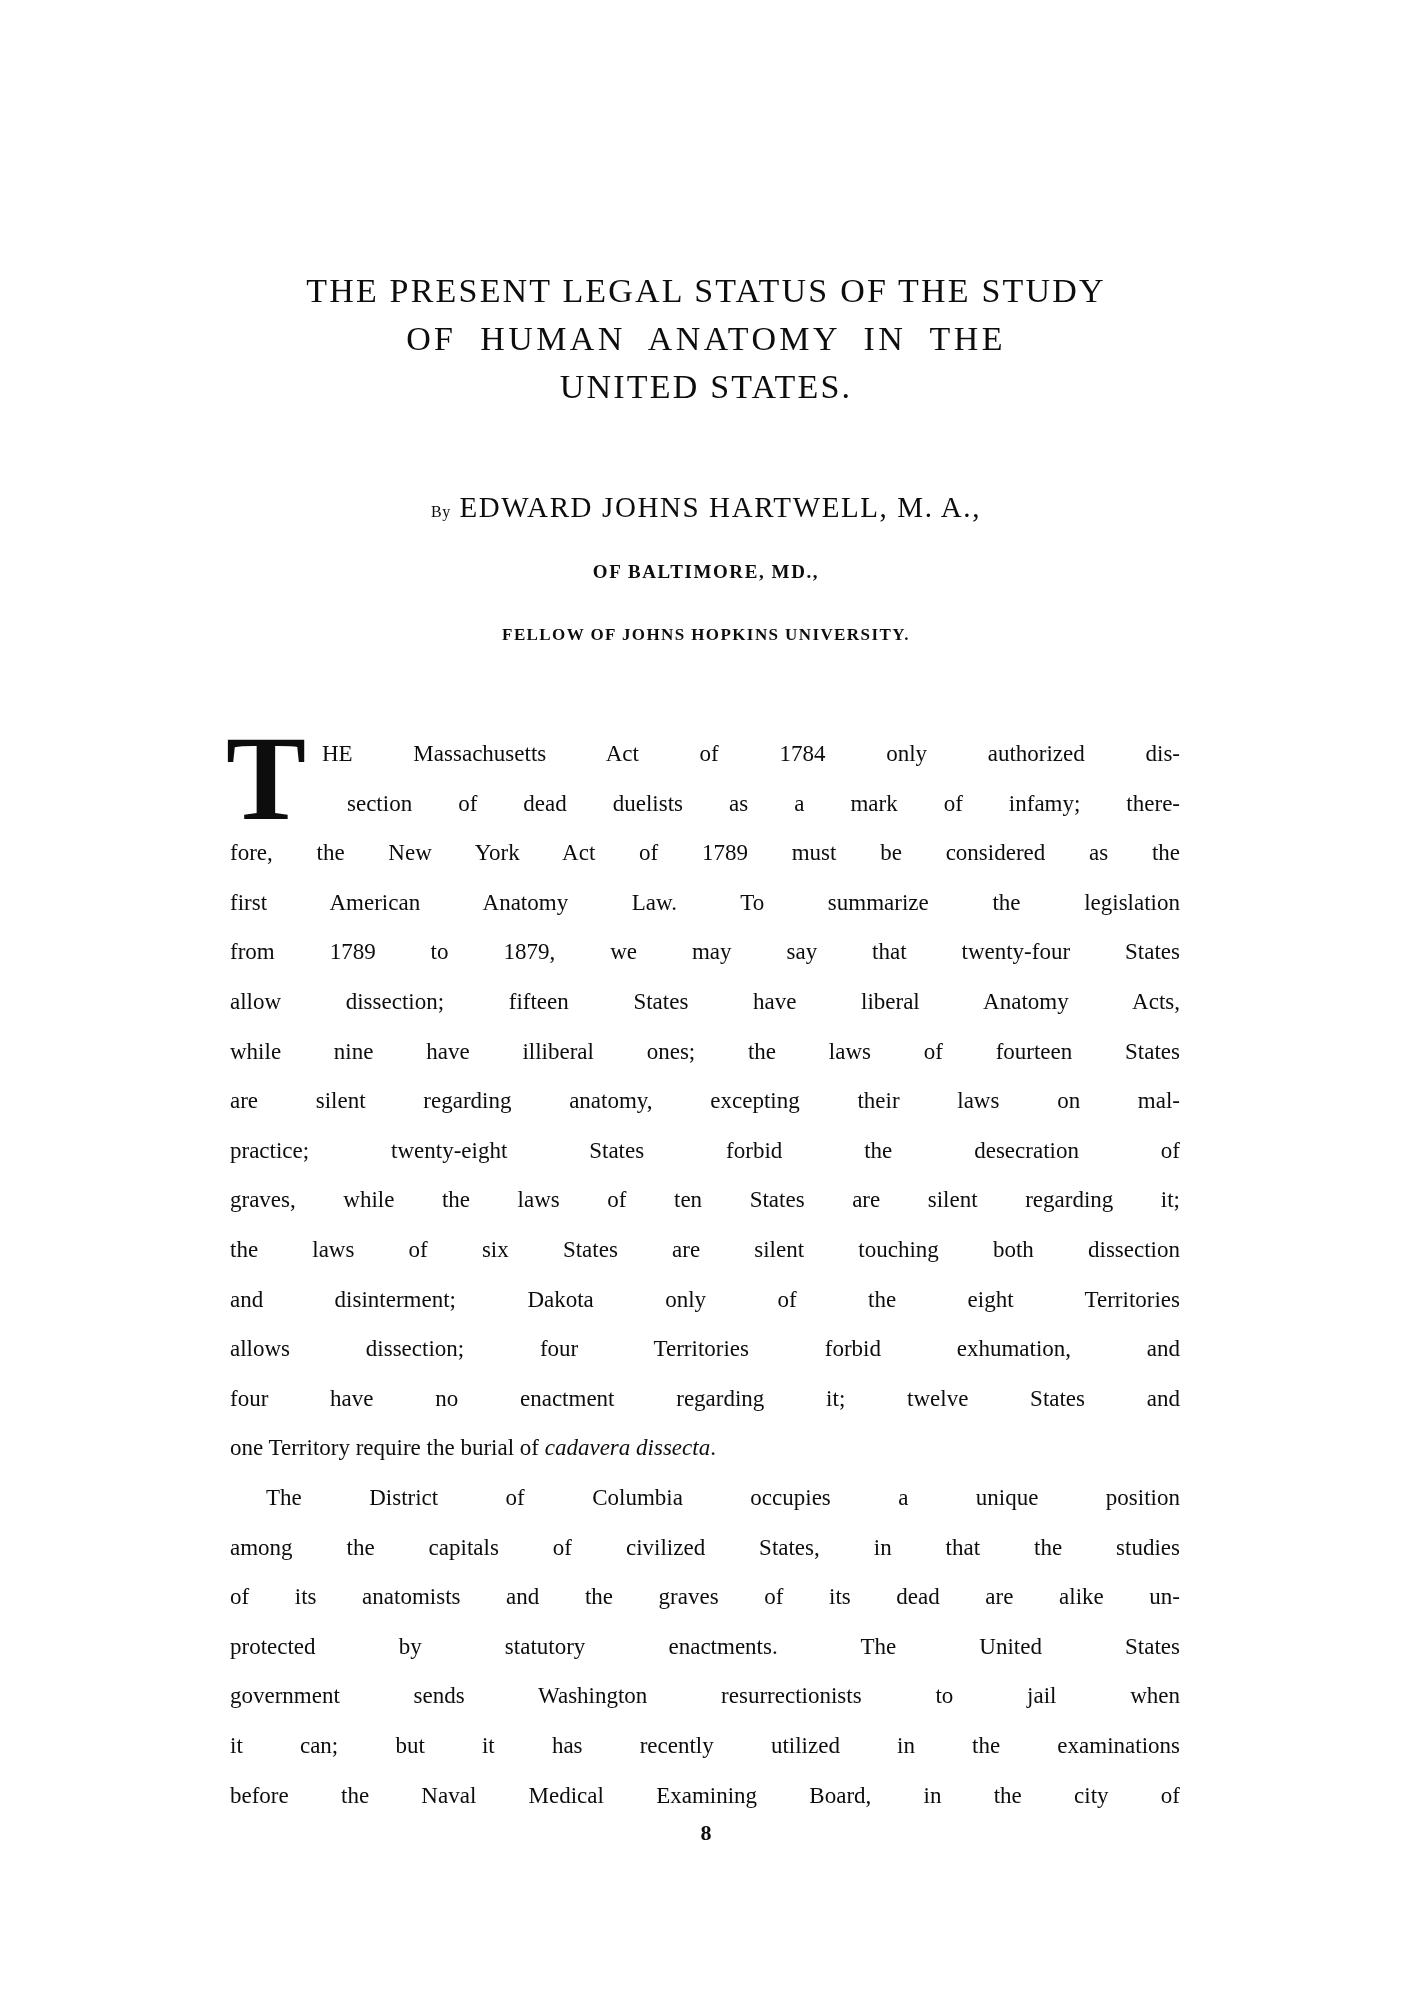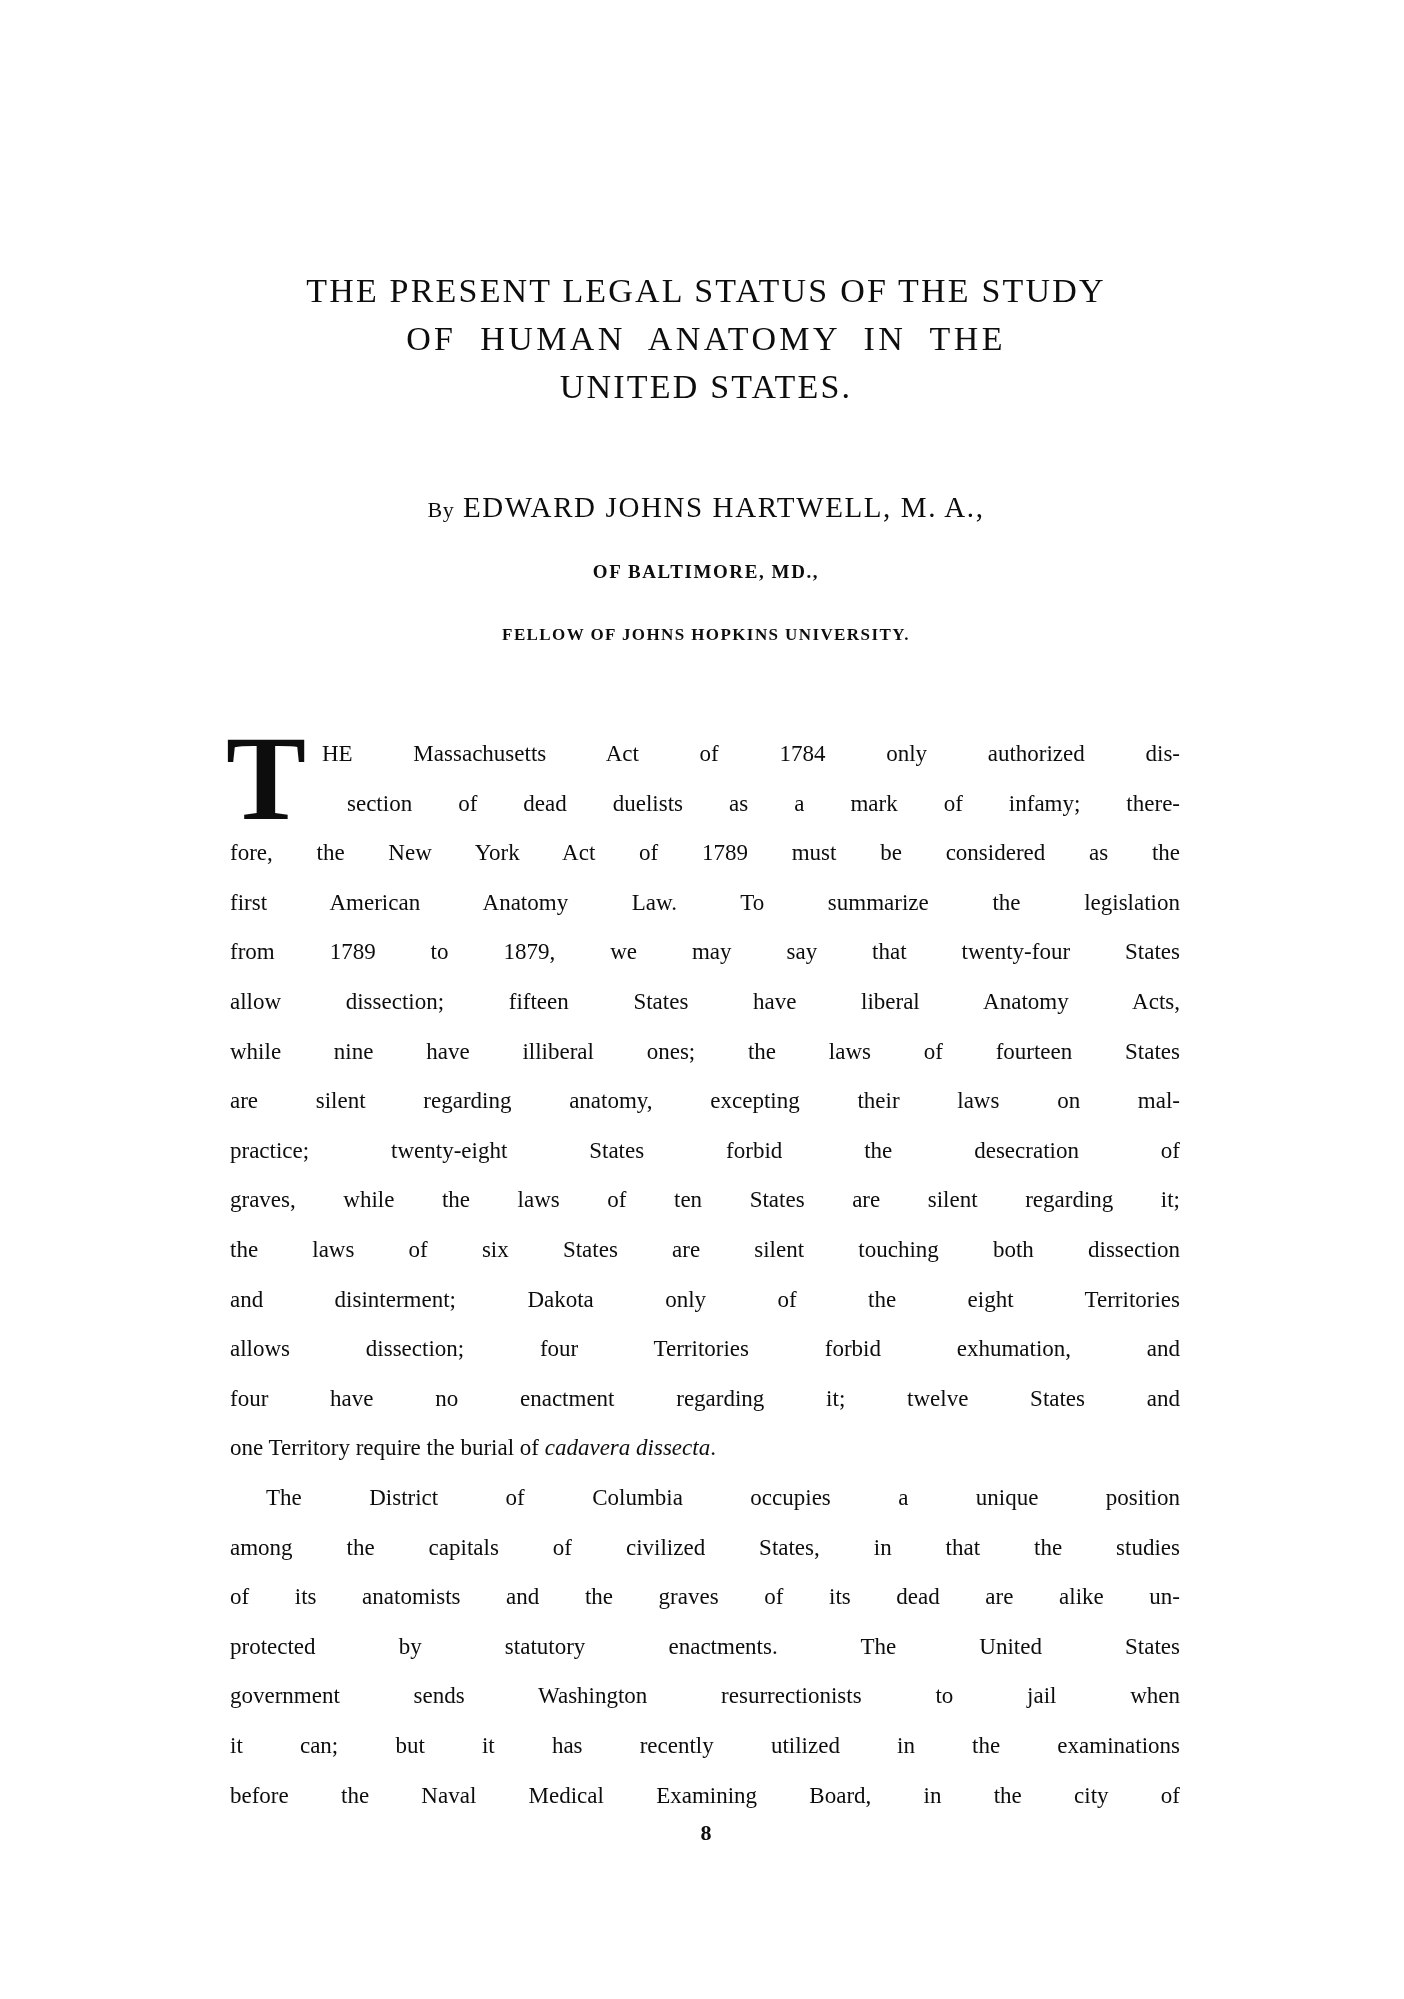--- a/index.html
+++ b/index.html
@@ -19,21 +19,21 @@
     }
     .t1 { top: 274px; }
     .t2 { top: 322px; letter-spacing: 3.4px; word-spacing: 12px; }
     .t3 { top: 370px; }
 
     .byline {
       position: absolute; left: 0; width: 1404px; text-align: center;
       top: 493px; font-size: 29px; line-height: 29px; letter-spacing: 1.6px;
       white-space: nowrap;
     }
-    .byline .by-small { font-size: 22px; letter-spacing: 0.5px; }
+    .byline .by-small { font-size: 16px; letter-spacing: 0.5px; }
     .affil {
       position: absolute; left: 0; width: 1404px; text-align: center;
       font-size: 19px; line-height: 19px; letter-spacing: 1.6px; white-space: nowrap;
       font-weight: bold; font-family: "Liberation Serif", serif;
     }
     .a1 { top: 562px; }
     .a2 { top: 625px; font-size: 17px; letter-spacing: 1.4px; }
 
     
     .body-text { position: absolute; left: 226px; width: 950px; top: 0; }

